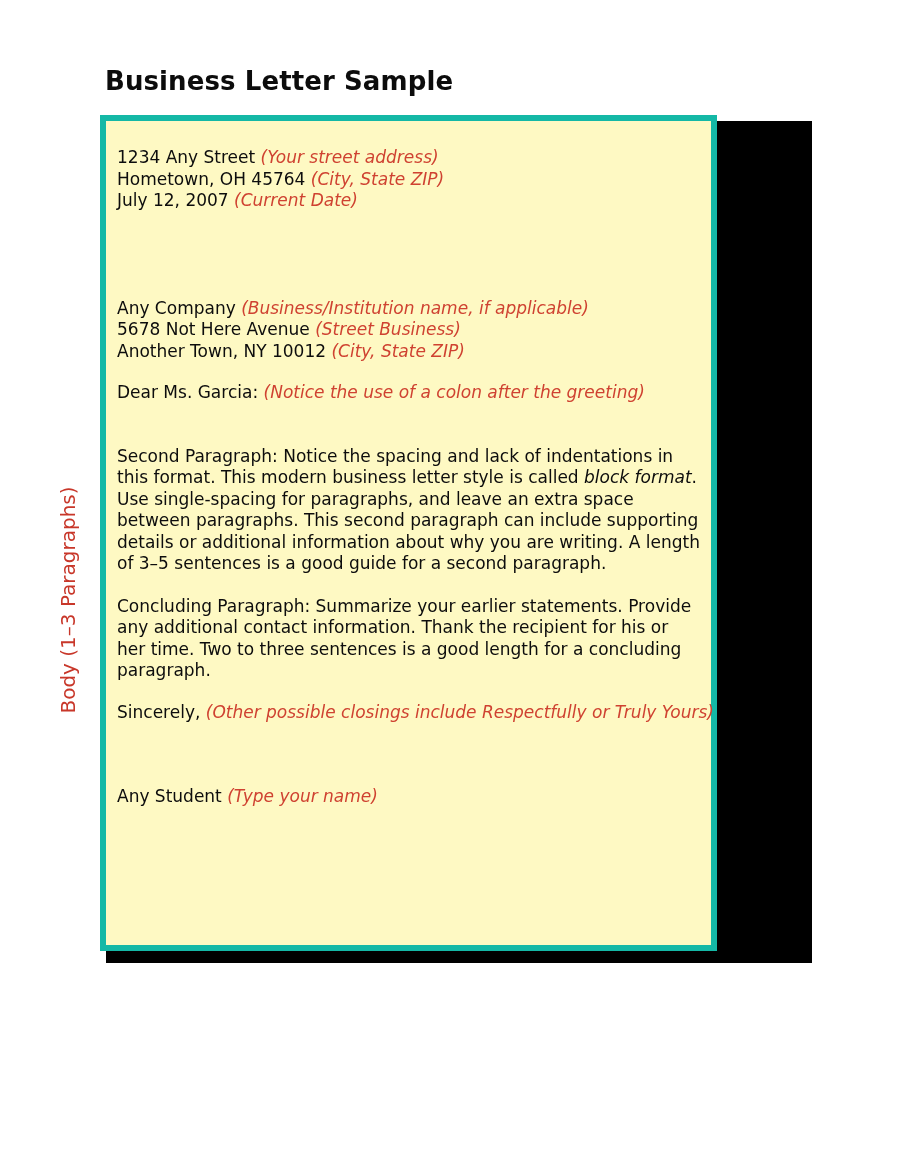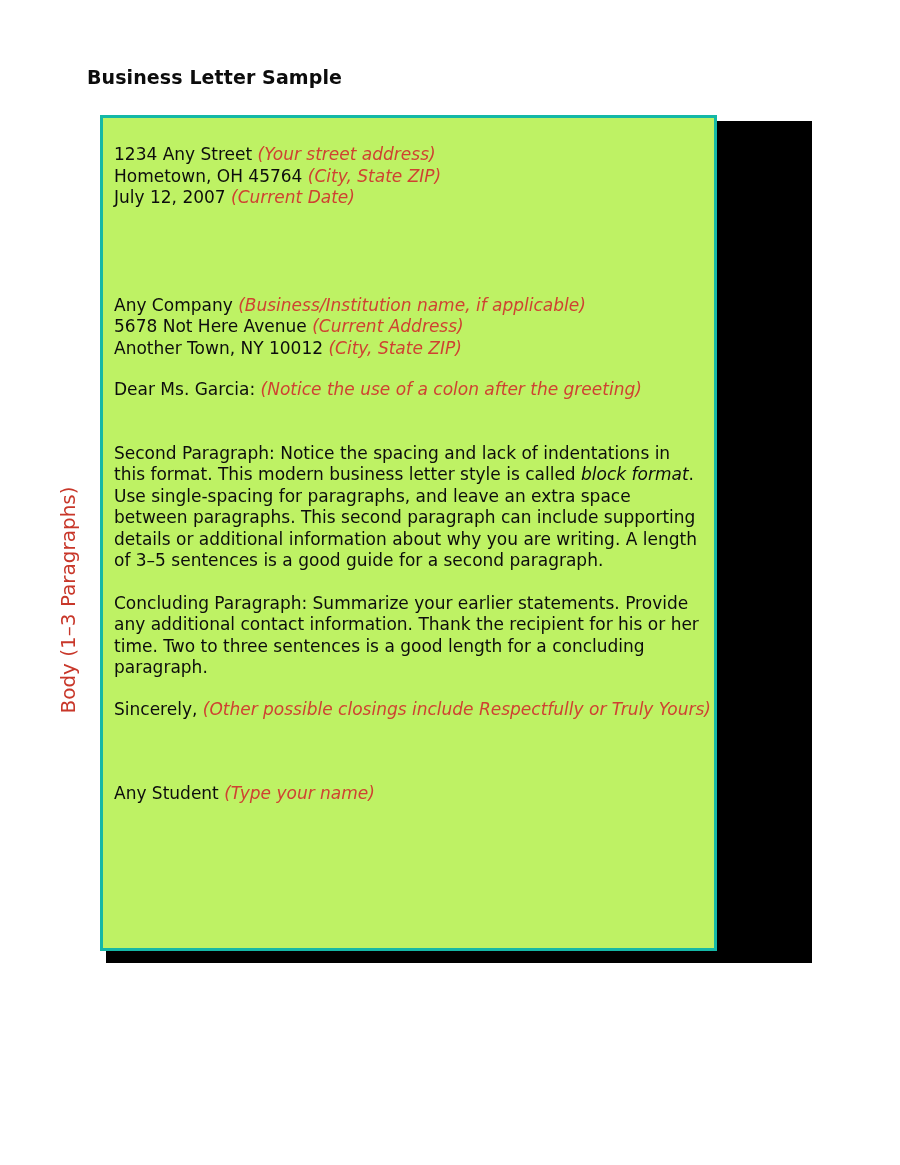--- a/index.html
+++ b/index.html
@@ -11,23 +11,23 @@
     height: 1165px;
     background: #ffffff;
     font-family: "DejaVu Sans", sans-serif;
     position: relative;
     overflow: hidden;
   }
 
   
   #page-title {
     position: absolute;
-    left: 87px;
+    left: 105px;
     top: 66px;
-    font-size: 19px;
+    font-size: 26px;
     font-weight: bold;
     color: #0c0c0c;
     letter-spacing: 0.1px;
     white-space: nowrap;
   }
 
   
   #body-side-label {
     position: absolute;
     left: 68px;
@@ -48,22 +48,22 @@
     width: 706px;
     height: 842px;
     background: #000000;
   }
   #letter-box {
     position: absolute;
     left: 100px;
     top: 115px;
     width: 617px;
     height: 836px;
-    background: #bef264;
-    border: 3px solid #14b8a6;
+    background: #fef9c3;
+    border: 6px solid #14b8a6;
     box-sizing: border-box;
   }
   #letter-body {
     position: absolute;
     left: 11px;
     top: 26px;
     right: 10px;
     font-size: 17px;
     line-height: 21.5px;
     color: #0d0d0d;
@@ -116,21 +116,21 @@
     <div class="blk">
       <div class="line"><span>1234 Any Street </span><span class="ann">(Your street address)</span></div>
       <div class="line"><span>Hometown, OH 45764 </span><span class="ann">(City, State ZIP)</span></div>
       <div class="line"><span>July 12, 2007 </span><span class="ann">(Current Date)</span></div>
     </div>
 
     <div class="gap-sender"></div>
 
     <div class="blk">
       <div class="line"><span>Any Company </span><span class="ann">(Business/Institution name, if applicable)</span></div>
-      <div class="line"><span>5678 Not Here Avenue </span><span class="ann">(Current Address)</span></div>
+      <div class="line"><span>5678 Not Here Avenue </span><span class="ann">(Street Business)</span></div>
       <div class="line"><span>Another Town, NY 10012 </span><span class="ann">(City, State ZIP)</span></div>
     </div>
 
     <div class="gap-salut"></div>
 
     <div class="line"><span>Dear Ms. Garcia: </span><span class="ann">(Notice the use of a colon after the greeting)</span></div>
 
     <div class="gap-para"></div>
 
 

